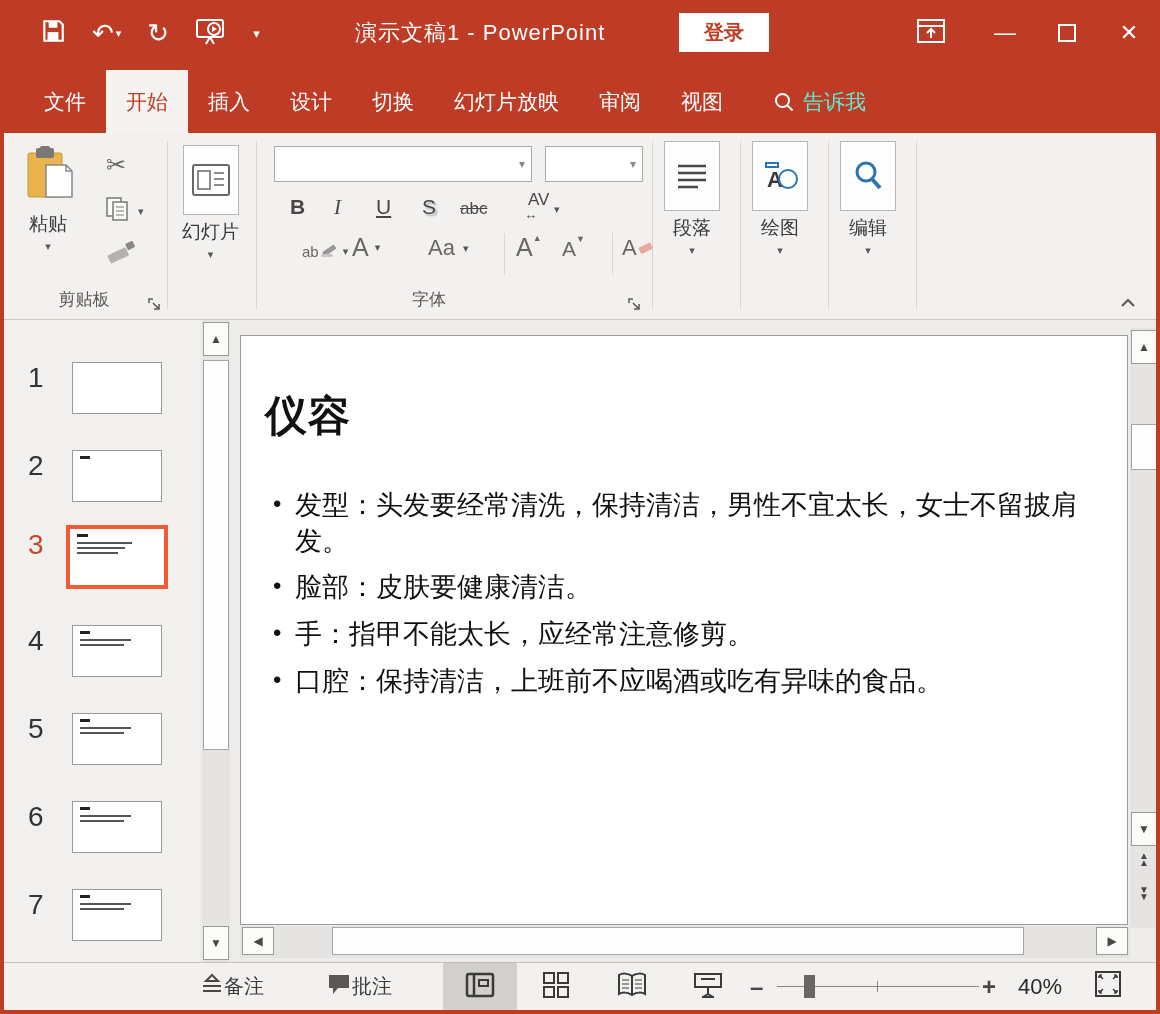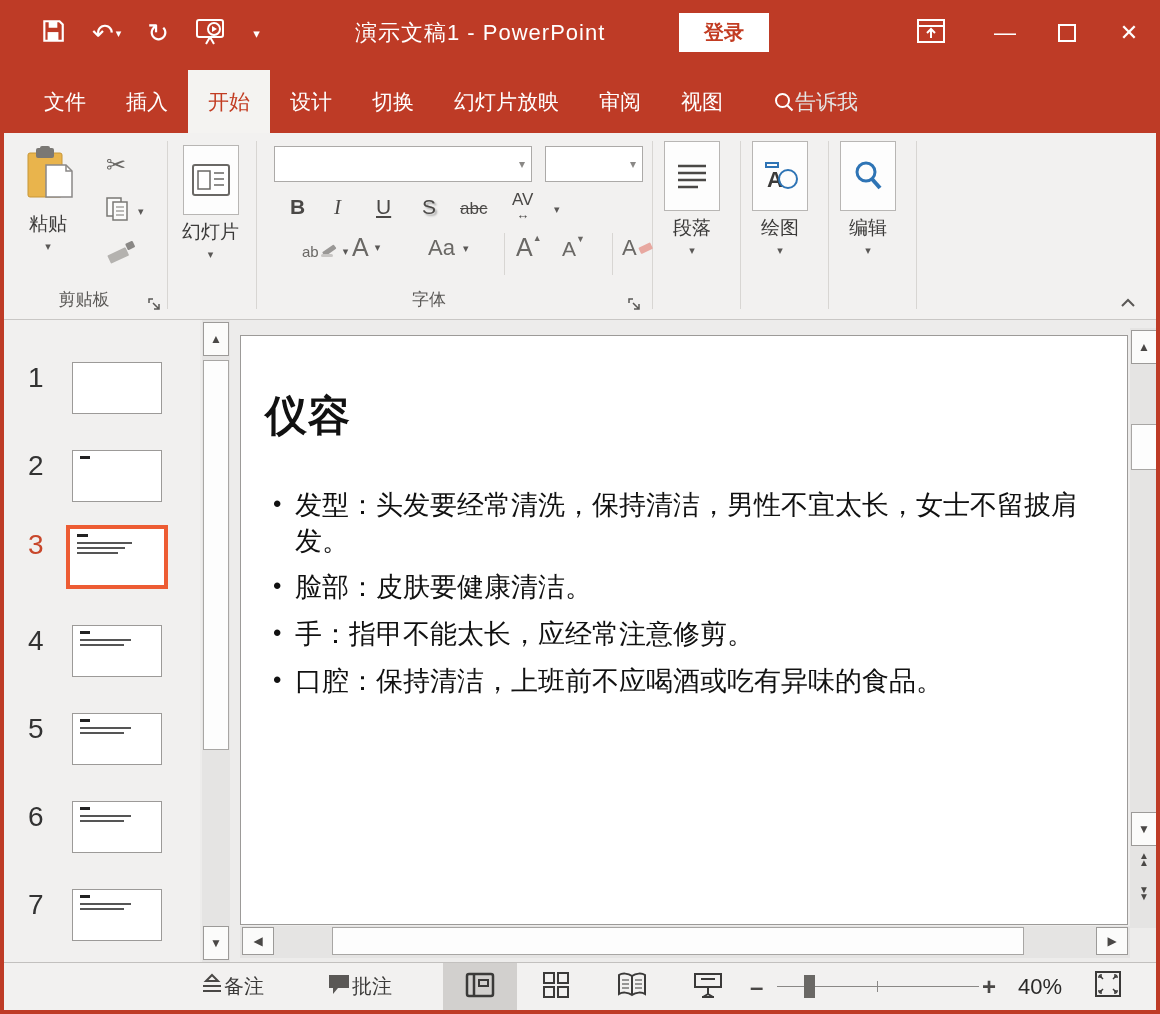--- a/index.html
+++ b/index.html
@@ -19,21 +19,21 @@
   .win-title { position:absolute; left:355px; top:0; height:66px; display:flex; align-items:center; font-size:22px; color:#fff; letter-spacing:1px; }
   .login-btn { position:absolute; left:679px; top:13px; width:90px; height:39px; background:#fff; color:#C23C22; font-size:20px; font-weight:bold; display:flex; align-items:center; justify-content:center; cursor:pointer; }
   .win-controls { position:absolute; right:0; top:0; height:66px; display:flex; align-items:center; }
   .win-btn { width:62px; height:66px; display:flex; align-items:center; justify-content:center; color:#fff; font-size:22px; }
   .maximize-box { width:18px; height:18px; border:2px solid #fff; }
   .ribbon-display-icon { margin-right:28px; }
   
   .tabrow { position:absolute; left:0; top:66px; width:1160px; height:67px; background:#BE3B26; display:flex; align-items:flex-end; padding-left:24px; }
   .tab { height:63px; display:flex; align-items:center; padding:0 20px; color:#fff; font-size:21px; cursor:pointer; white-space:nowrap; }
   .tab.selected { background:#F4F3F1; color:#C23C22; }
-  .tab-cluster { display:flex; align-items:center; height:63px; color:#e5e5e5; font-size:21px; padding:0 14px; cursor:pointer; white-space:nowrap; }
+  .tab-cluster { display:flex; align-items:center; height:63px; color:#5eead4; font-size:21px; padding:0 14px; cursor:pointer; white-space:nowrap; gap:8px; }
   .tab-cluster svg { display:block; }
   .spacer { flex:1; }
   
   .ribbon { position:absolute; left:4px; top:133px; width:1152px; height:187px; background:#F2F1F0; border-bottom:1px solid #C9C7C5; }
   .vdiv { position:absolute; top:8px; height:168px; width:1px; background:#D8D6D3; }
   .group-label { position:absolute; font-size:17px; color:#5A5856; text-align:center; bottom:8px; }
   .dlg-launcher { position:absolute; bottom:8px; width:14px; height:14px; cursor:pointer; }
   .big-btn { position:absolute; display:flex; flex-direction:column; align-items:center; cursor:pointer; }
   .big-btn .lbl { font-size:19px; color:#3B3A39; margin-top:4px; }
   .big-btn .arrow { font-size:11px; color:#5A5856; margin-top:3px; }
@@ -130,22 +130,22 @@
     <span class="win-btn">—</span>
     <span class="win-btn">
         <span class="maximize-box"></span>
       </span>
     <span class="win-btn">✕</span>
   </div>
 </div>
 
 <div class="tabrow">
   <div class="tab">文件</div>
+  <div class="tab selected">开始</div>
   <div class="tab">插入</div>
-  <div class="tab selected">开始</div>
   <div class="tab">设计</div>
   <div class="tab">切换</div>
   <div class="tab">幻灯片放映</div>
   <div class="tab">审阅</div>
   <div class="tab">视图</div>
   <div class="tab-cluster" style="margin-left:16px;">
     <span>
       <svg width="22" height="22" viewBox="0 0 22 22">
           <circle cx="9.5" cy="9.5" r="6.5" fill="none" stroke="#fff" stroke-width="2"></circle>
           <path d="M14.5 14.5l5 5" stroke="#fff" stroke-width="2"></path>
@@ -224,21 +224,21 @@
   </div>
   <div class="combo" style="left:541px; top:13px; width:98px;">
     <span class="arrow">▾</span>
   </div>
   <div class="small-btn fmt b" style="left:286px; top:62px;">B</div>
   <div class="small-btn fmt i" style="left:330px; top:62px;">I</div>
   <div class="small-btn fmt u" style="left:372px; top:62px;">U</div>
   <div class="small-btn fmt s" style="left:418px; top:62px;">S</div>
   <div class="small-btn fmt abc" style="left:456px; top:66px;">abc</div>
   <div class="small-btn" style="left:508px; top:58px; flex-direction:column; line-height:1; cursor:pointer;">
-    <span style="font-size:17px; color:#4A4846;">AV</span>
+    <span style="font-size:17px; color:#4A4846;margin-left:16px;">AV</span>
     <span style="font-size:13px; color:#4A4846;">↔</span>
   </div>
   <div class="small-btn tiny-arrow" style="left:550px; top:70px;">▾</div>
 
   <div class="small-btn" style="left:282px; top:106px; cursor:pointer;margin-left:16px;">
     <span style="font-size:15px; color:#6A6865;">ab</span>
     <span>
       <svg width="20" height="20" viewBox="0 0 20 20">
           <rect x="3" y="9" width="14" height="5" rx="1" transform="rotate(-35 10 11)" fill="#9A9896"></rect>
           <rect x="2" y="15" width="12" height="3" rx="1.5" fill="#C8C6C4"></rect>

